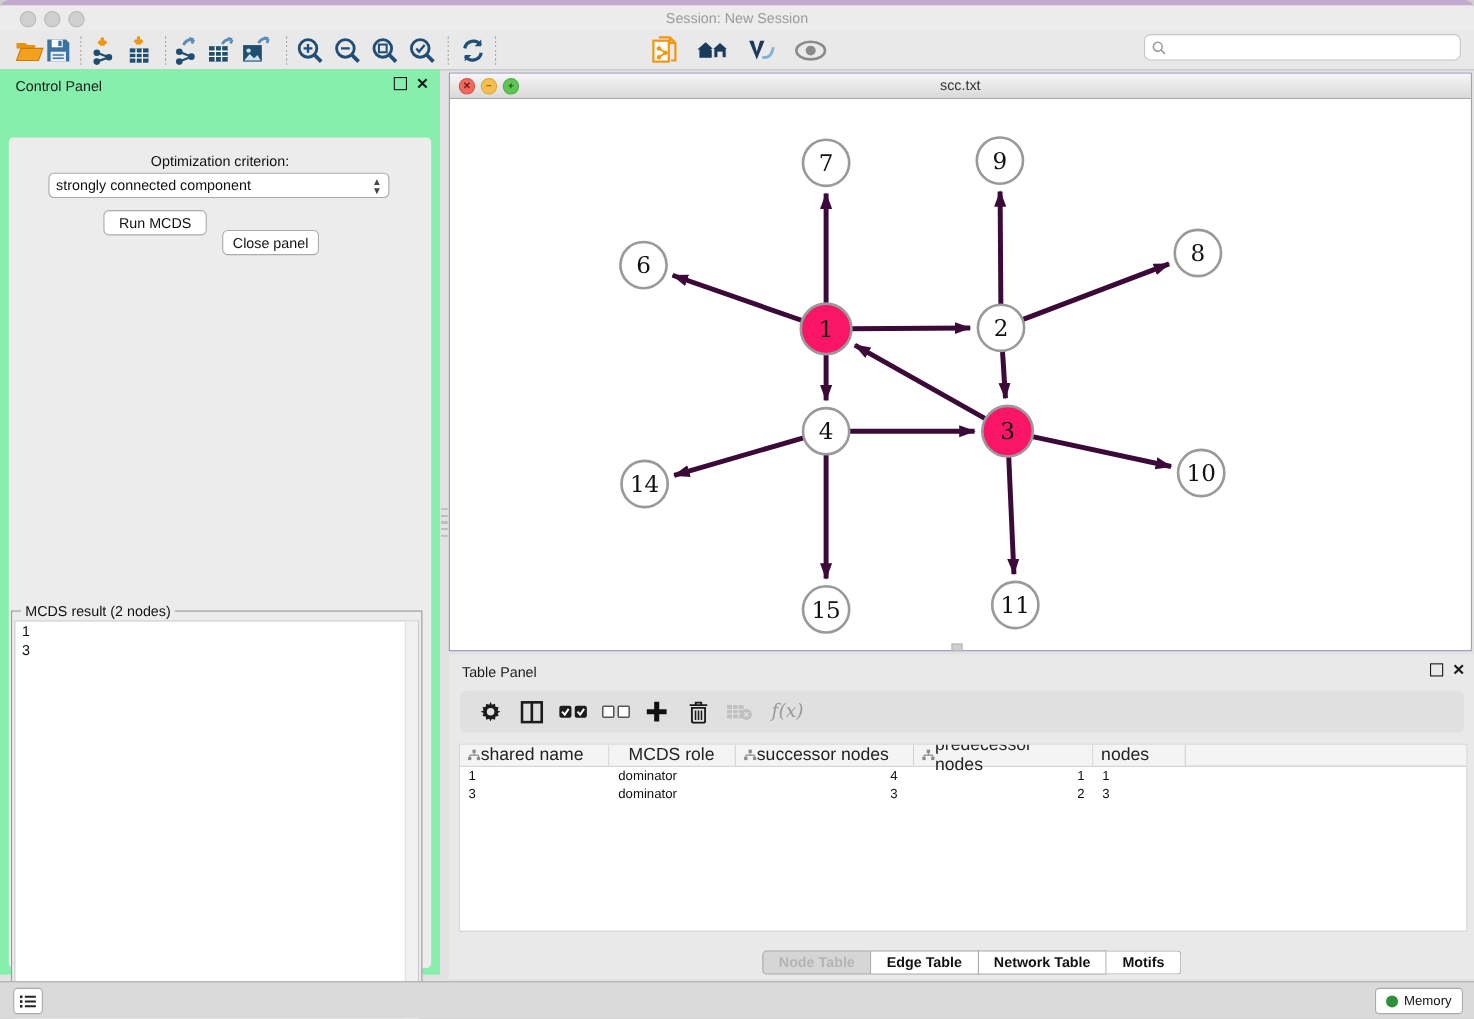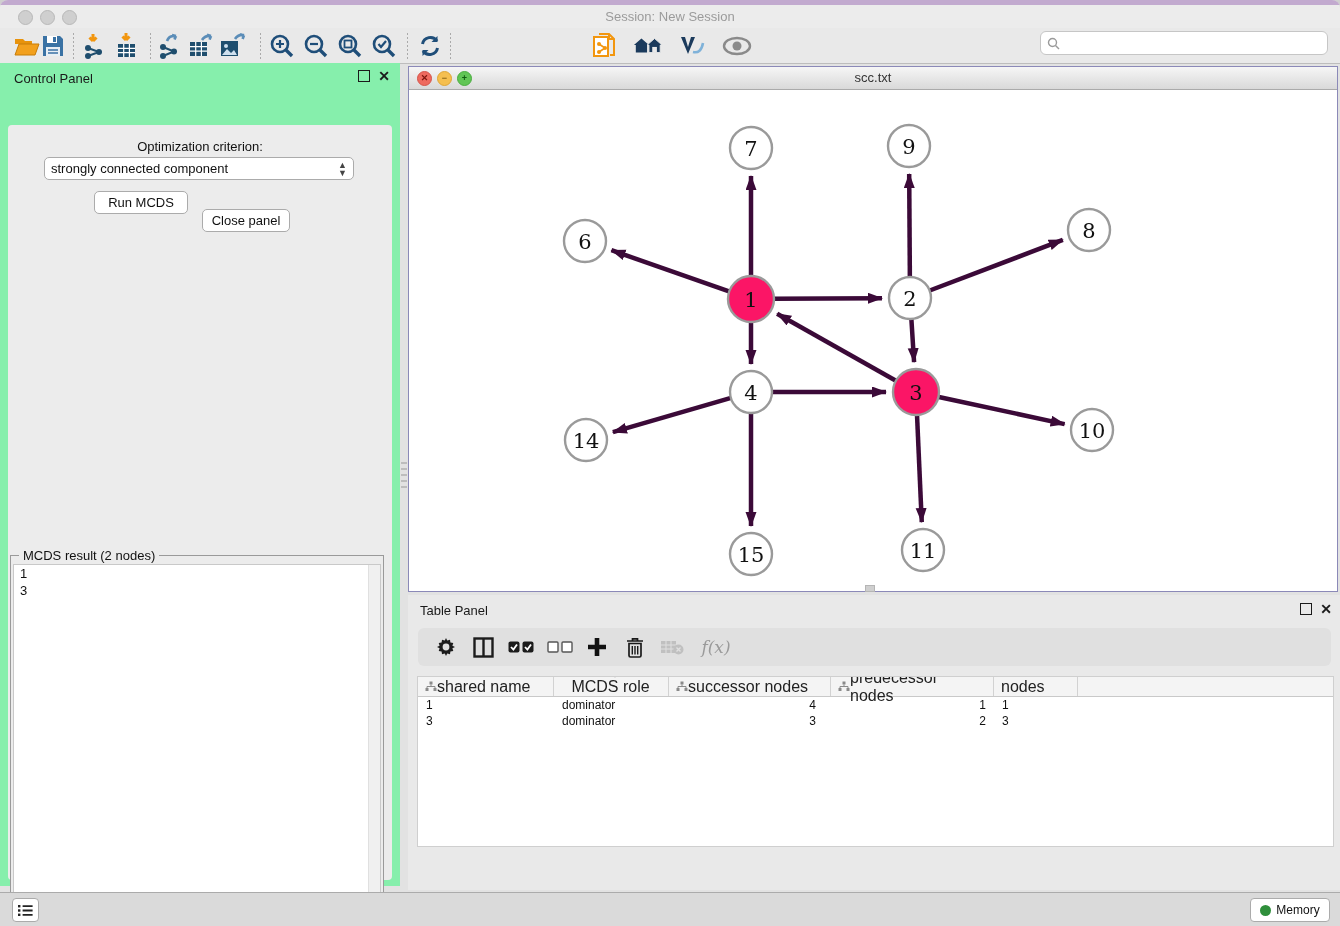--- a/index.html
+++ b/index.html
@@ -450,20 +450,26 @@
           </div>
           <div class="tr">
             <div class="td c0">3</div>
             <div class="td c1">dominator</div>
             <div class="td c2">3</div>
             <div class="td c3">2</div>
             <div class="td c4">3</div>
           </div>
         </div>
     </div>
+    <div class="tabgroup tp-tabs" id="tp-tabs">
+        <div class="tab selected">Node Table</div>
+        <div class="tab">Edge Table</div>
+        <div class="tab">Network Table</div>
+        <div class="tab">Motifs</div>
+      </div>
   </div>
 
   <div class="statusbar">
     <div class="status-btn" style="left:12px;width:27px">
       <svg width="15" height="13" viewBox="0 0 15 13">
           <rect x="0" y="1" width="2.4" height="2.4" fill="#222"></rect>
           <rect x="0" y="5.3" width="2.4" height="2.4" fill="#222"></rect>
           <rect x="0" y="9.6" width="2.4" height="2.4" fill="#222"></rect>
           <path d="M4.6 2.2 h10 M4.6 6.5 h10 M4.6 10.8 h10" stroke="#222" stroke-width="1.8"></path>
         </svg>

